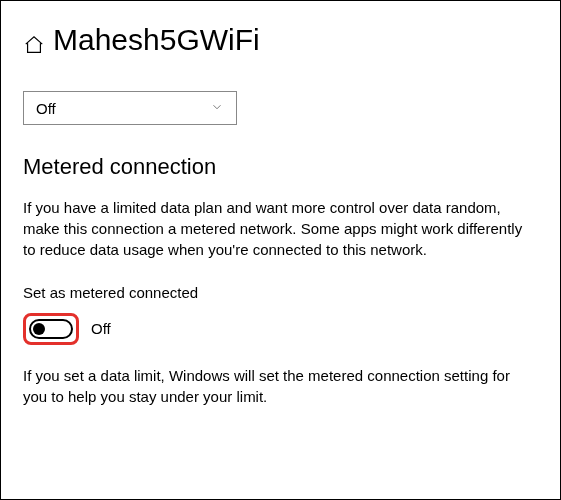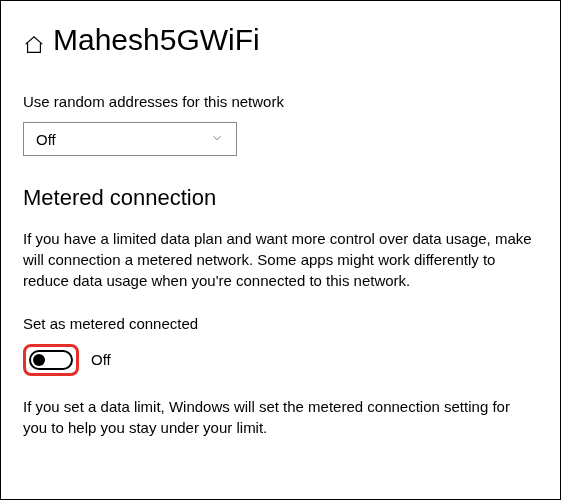--- a/index.html
+++ b/index.html
@@ -105,34 +105,33 @@
 <div class="header">
   <span class="home-icon">
     <svg viewBox="0 0 24 24">
         <path d="M3 11 L12 3 L21 11 M5 10 V20 H19 V10"></path>
       </svg>
   </span>
   <h1 class="page-title">Mahesh5GWiFi</h1>
 </div>
 
 <div>
-  <div class="field-label">Use random addresses for this network</div>
   <div class="dropdown">
     <span class="value">Off</span>
     <span class="chevron">
       <svg viewBox="0 0 24 24">
           <path d="M6 9 L12 15 L18 9"></path>
         </svg>
     </span>
   </div>
 </div>
 
 <h2 class="section-heading">Metered connection</h2>
 
-<p class="body-text">If you have a limited data plan and want more control over data usage, make will connection a metered network. Some apps might work differently to reduce data usage when you're connected to this network.</p>
+<p class="body-text">If you have a limited data plan and want more control over data random, make this connection a metered network. Some apps might work differently to reduce data usage when you're connected to this network.</p>
 
 <div class="field-label">Set as metered connected</div>
 
 <div class="toggle-row">
   <span class="highlight-box">
     <span class="toggle">
       <span class="toggle-knob"></span>
     </span>
   </span>
   <span class="toggle-state">Off</span>

